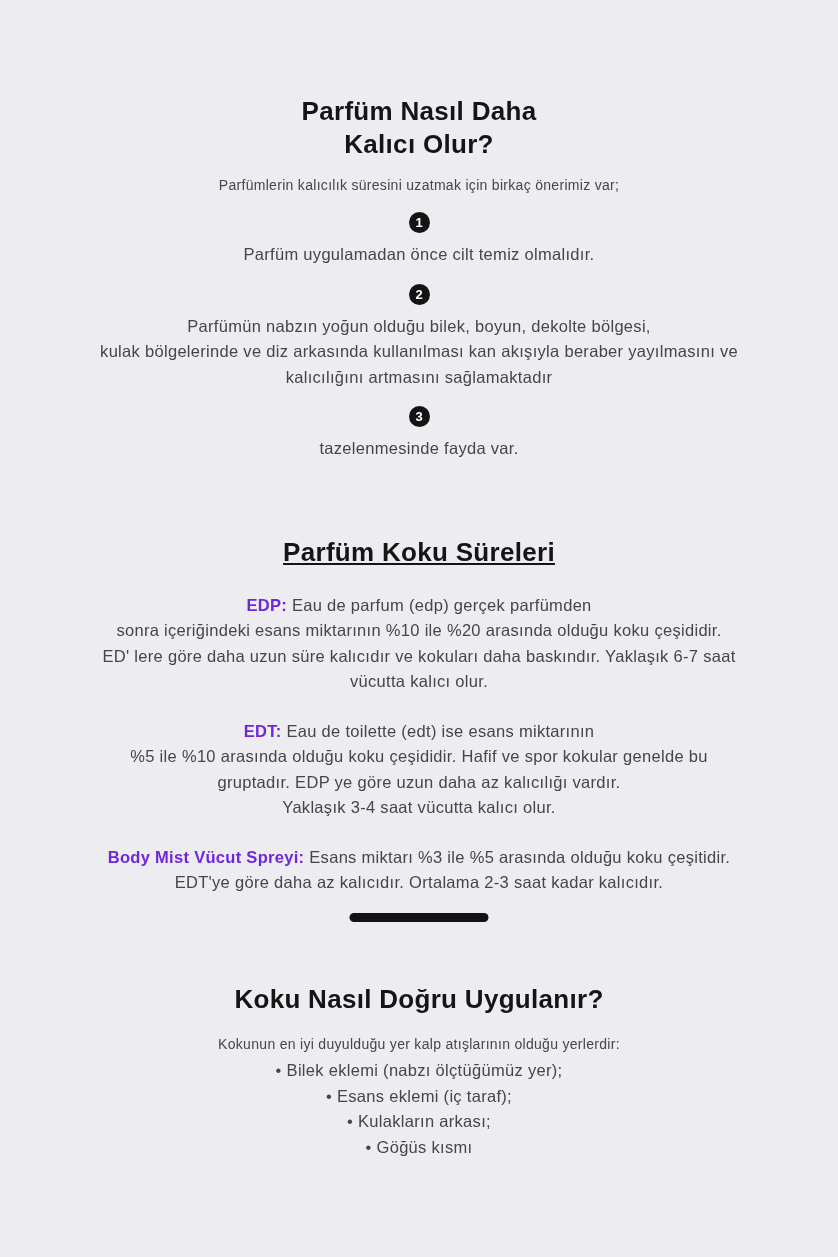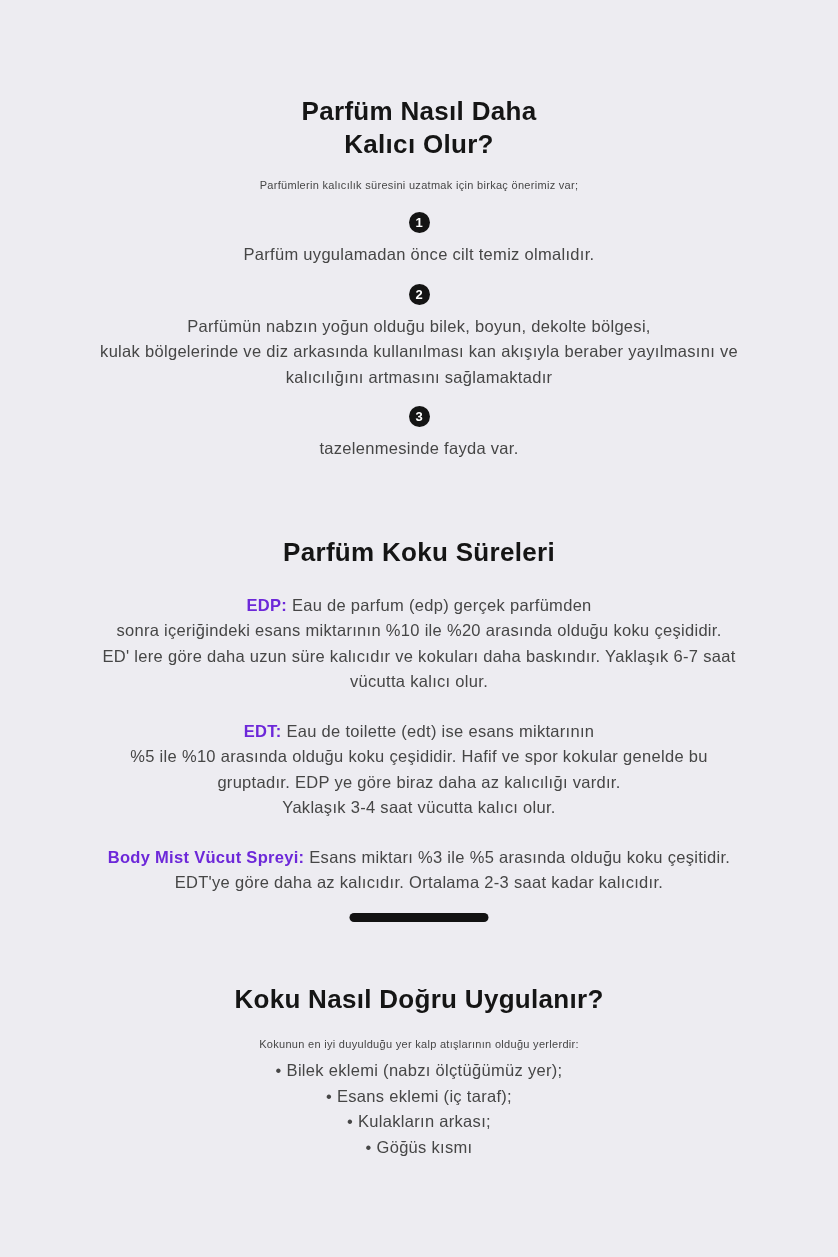--- a/index.html
+++ b/index.html
@@ -27,21 +27,21 @@
     margin: 0;
     font-weight: 700;
     color: #151515;
     font-size: 26px;
     line-height: 33px;
     letter-spacing: 0.3px;
   }
   h1 .tline { display: block; }
   .intro {
     margin: 14px auto 0;
-    font-size: 11px;
+    font-size: 14px;
     line-height: 21px;
     letter-spacing: 0.3px;
     color: #464646;
   }
   .tips { margin-top: 3px; }
   .tip { margin-top: 16px; }
   .badge {
     width: 21px;
     height: 21px;
     margin: 0 auto 9px;
@@ -53,21 +53,21 @@
     line-height: 21px;
     text-align: center;
   }
   .line {
     font-size: 16.5px;
     line-height: 25.5px;
     letter-spacing: 0.3px;
     color: #464646;
   }
   .sec-durations { margin-top: 74px; }
-  .sec-durations h2 { margin-bottom: 23px; }
+  .sec-durations h2 { margin-bottom: 23px; text-decoration: underline; }
   .dur-item { margin-top: 24px; }
   .lead {
     font-weight: 700;
     color: #6d28d9;
   }
   .sec-application { margin-top: 87px; }
   .sec-application .intro { margin-top: 16px; line-height: 25.5px; }
   .bullets { margin-top: 1px; }
   .home-indicator {
     position: absolute;
@@ -115,21 +115,21 @@
       <div id="durations">
           <div class="dur-item">
             <div class="line"><span class="lead">EDP:</span> Eau de parfum (edp) gerçek parfümden</div>
             <div class="line">sonra içeriğindeki esans miktarının %10 ile %20 arasında olduğu koku çeşididir.</div>
             <div class="line">ED' lere göre daha uzun süre kalıcıdır ve kokuları daha baskındır. Yaklaşık 6-7 saat</div>
             <div class="line">vücutta kalıcı olur.</div>
           </div>
           <div class="dur-item">
             <div class="line"><span class="lead">EDT:</span> Eau de toilette  (edt) ise esans miktarının</div>
             <div class="line">%5 ile %10 arasında olduğu koku çeşididir. Hafif ve spor kokular genelde bu</div>
-            <div class="line">gruptadır. EDP ye göre biraz daha az kalıcılığı vardır.</div>
+            <div class="line">gruptadır. EDP ye göre uzun daha az kalıcılığı vardır.</div>
             <div class="line">Yaklaşık 3-4 saat vücutta kalıcı olur.</div>
           </div>
           <div class="dur-item">
             <div class="line"><span class="lead">Body Mist Vücut Spreyi:</span> Esans miktarı %3 ile %5 arasında olduğu koku çeşitidir.</div>
             <div class="line">EDT'ye göre daha az kalıcıdır. Ortalama 2-3 saat kadar kalıcıdır.</div>
           </div>
         </div>
     </section>
 
     <section class="sec-application">

